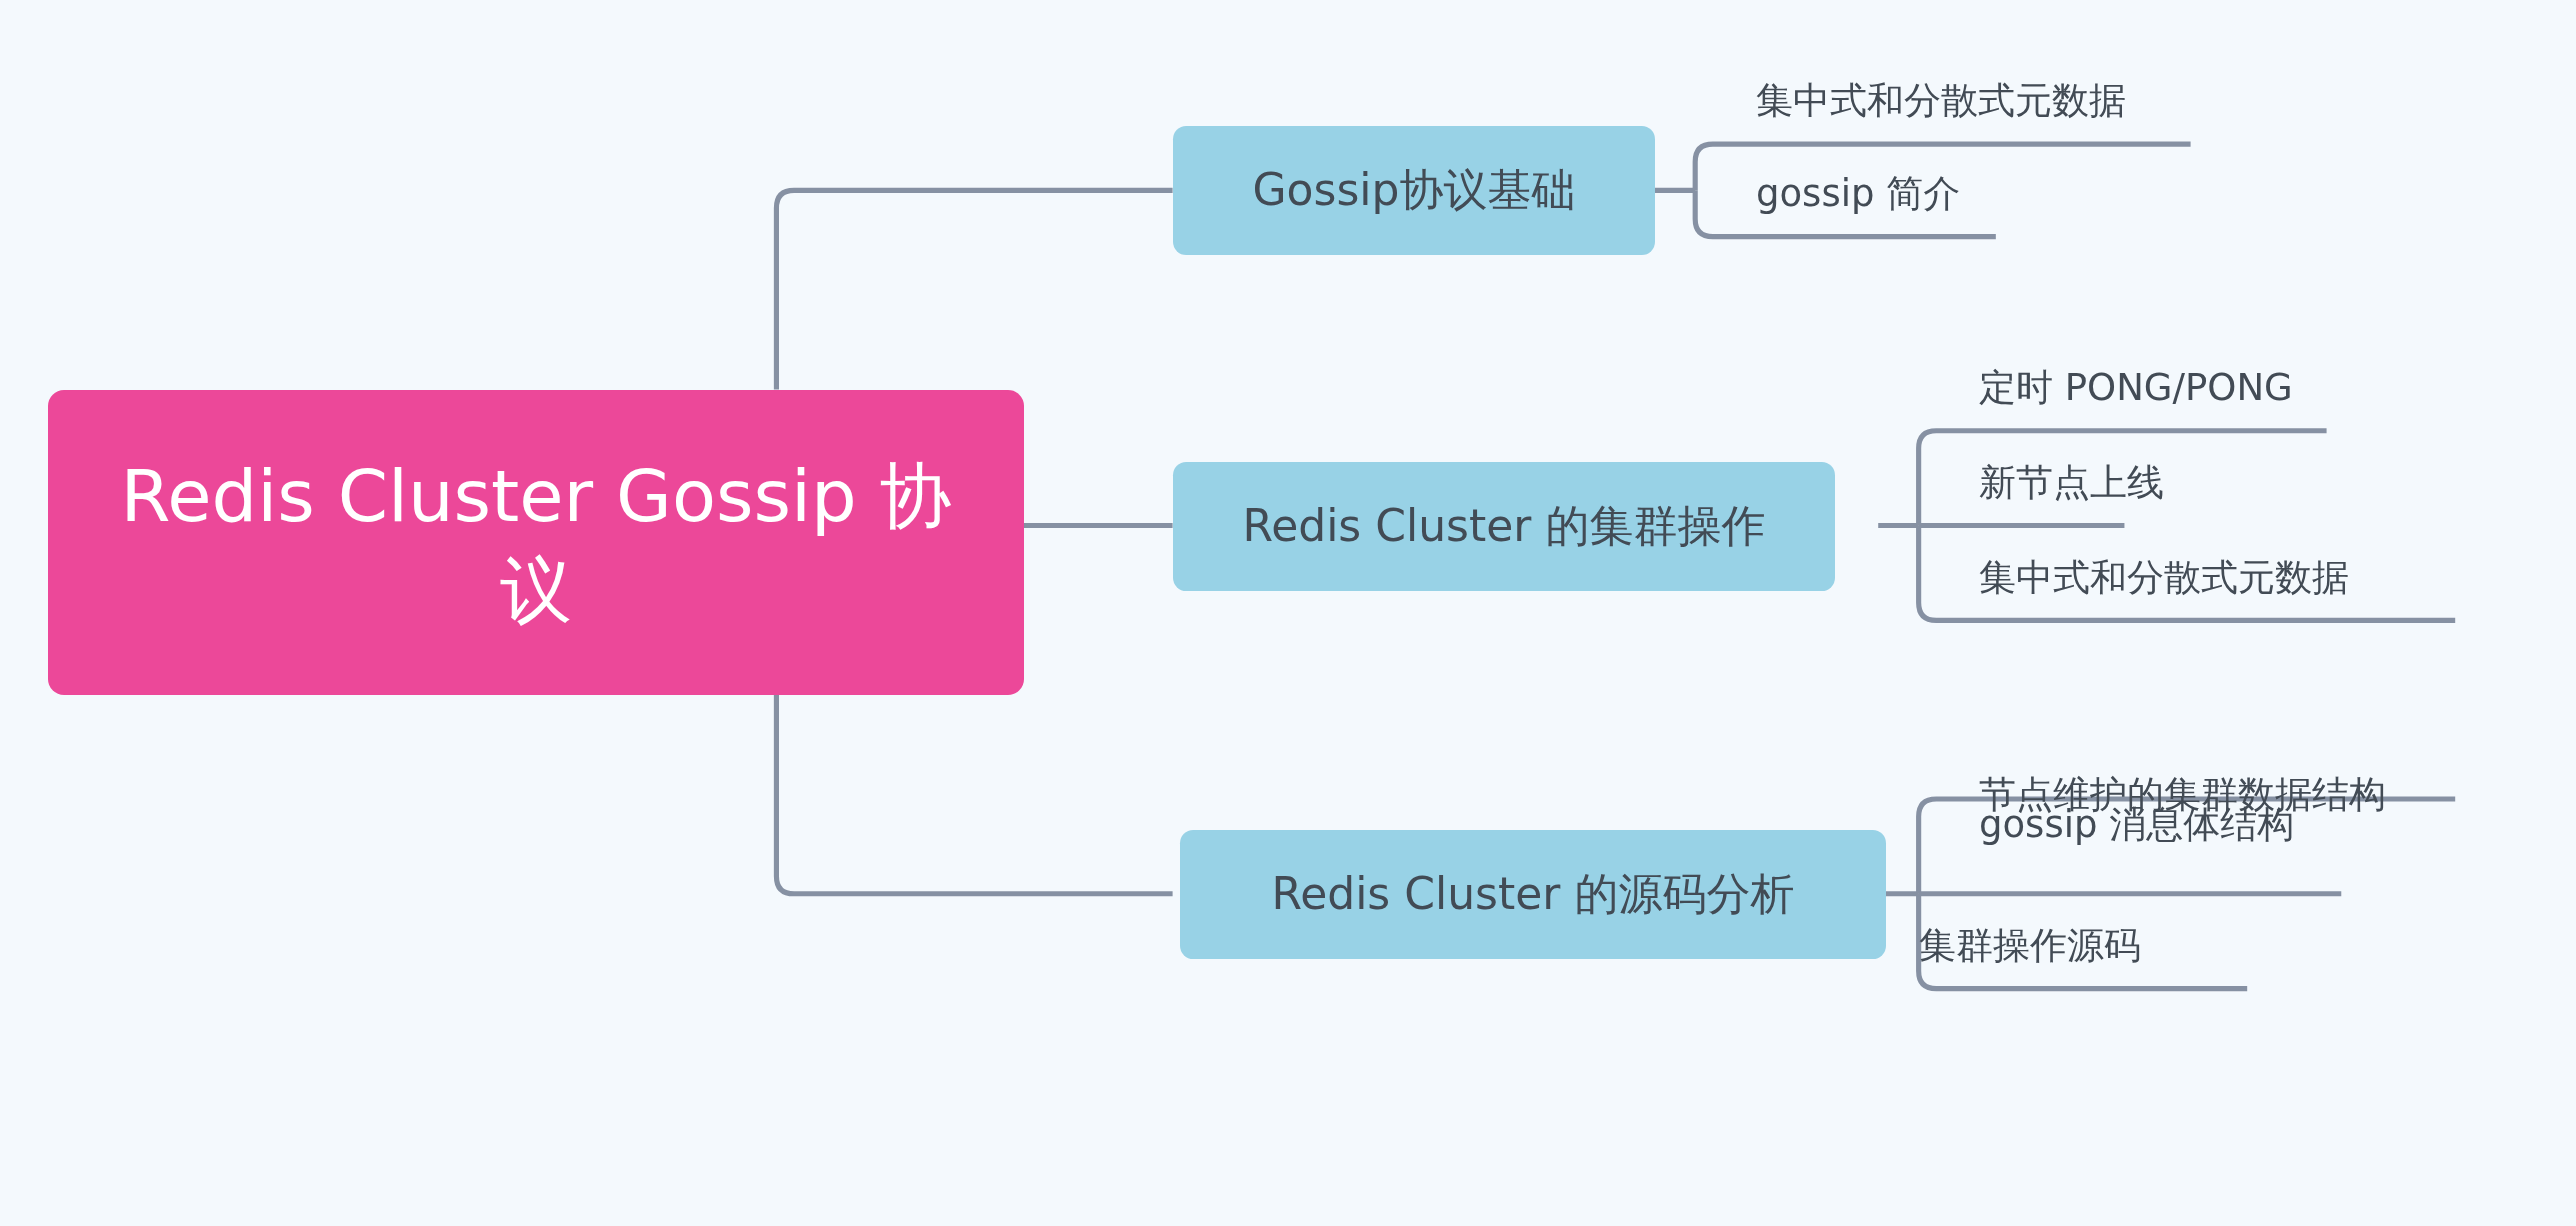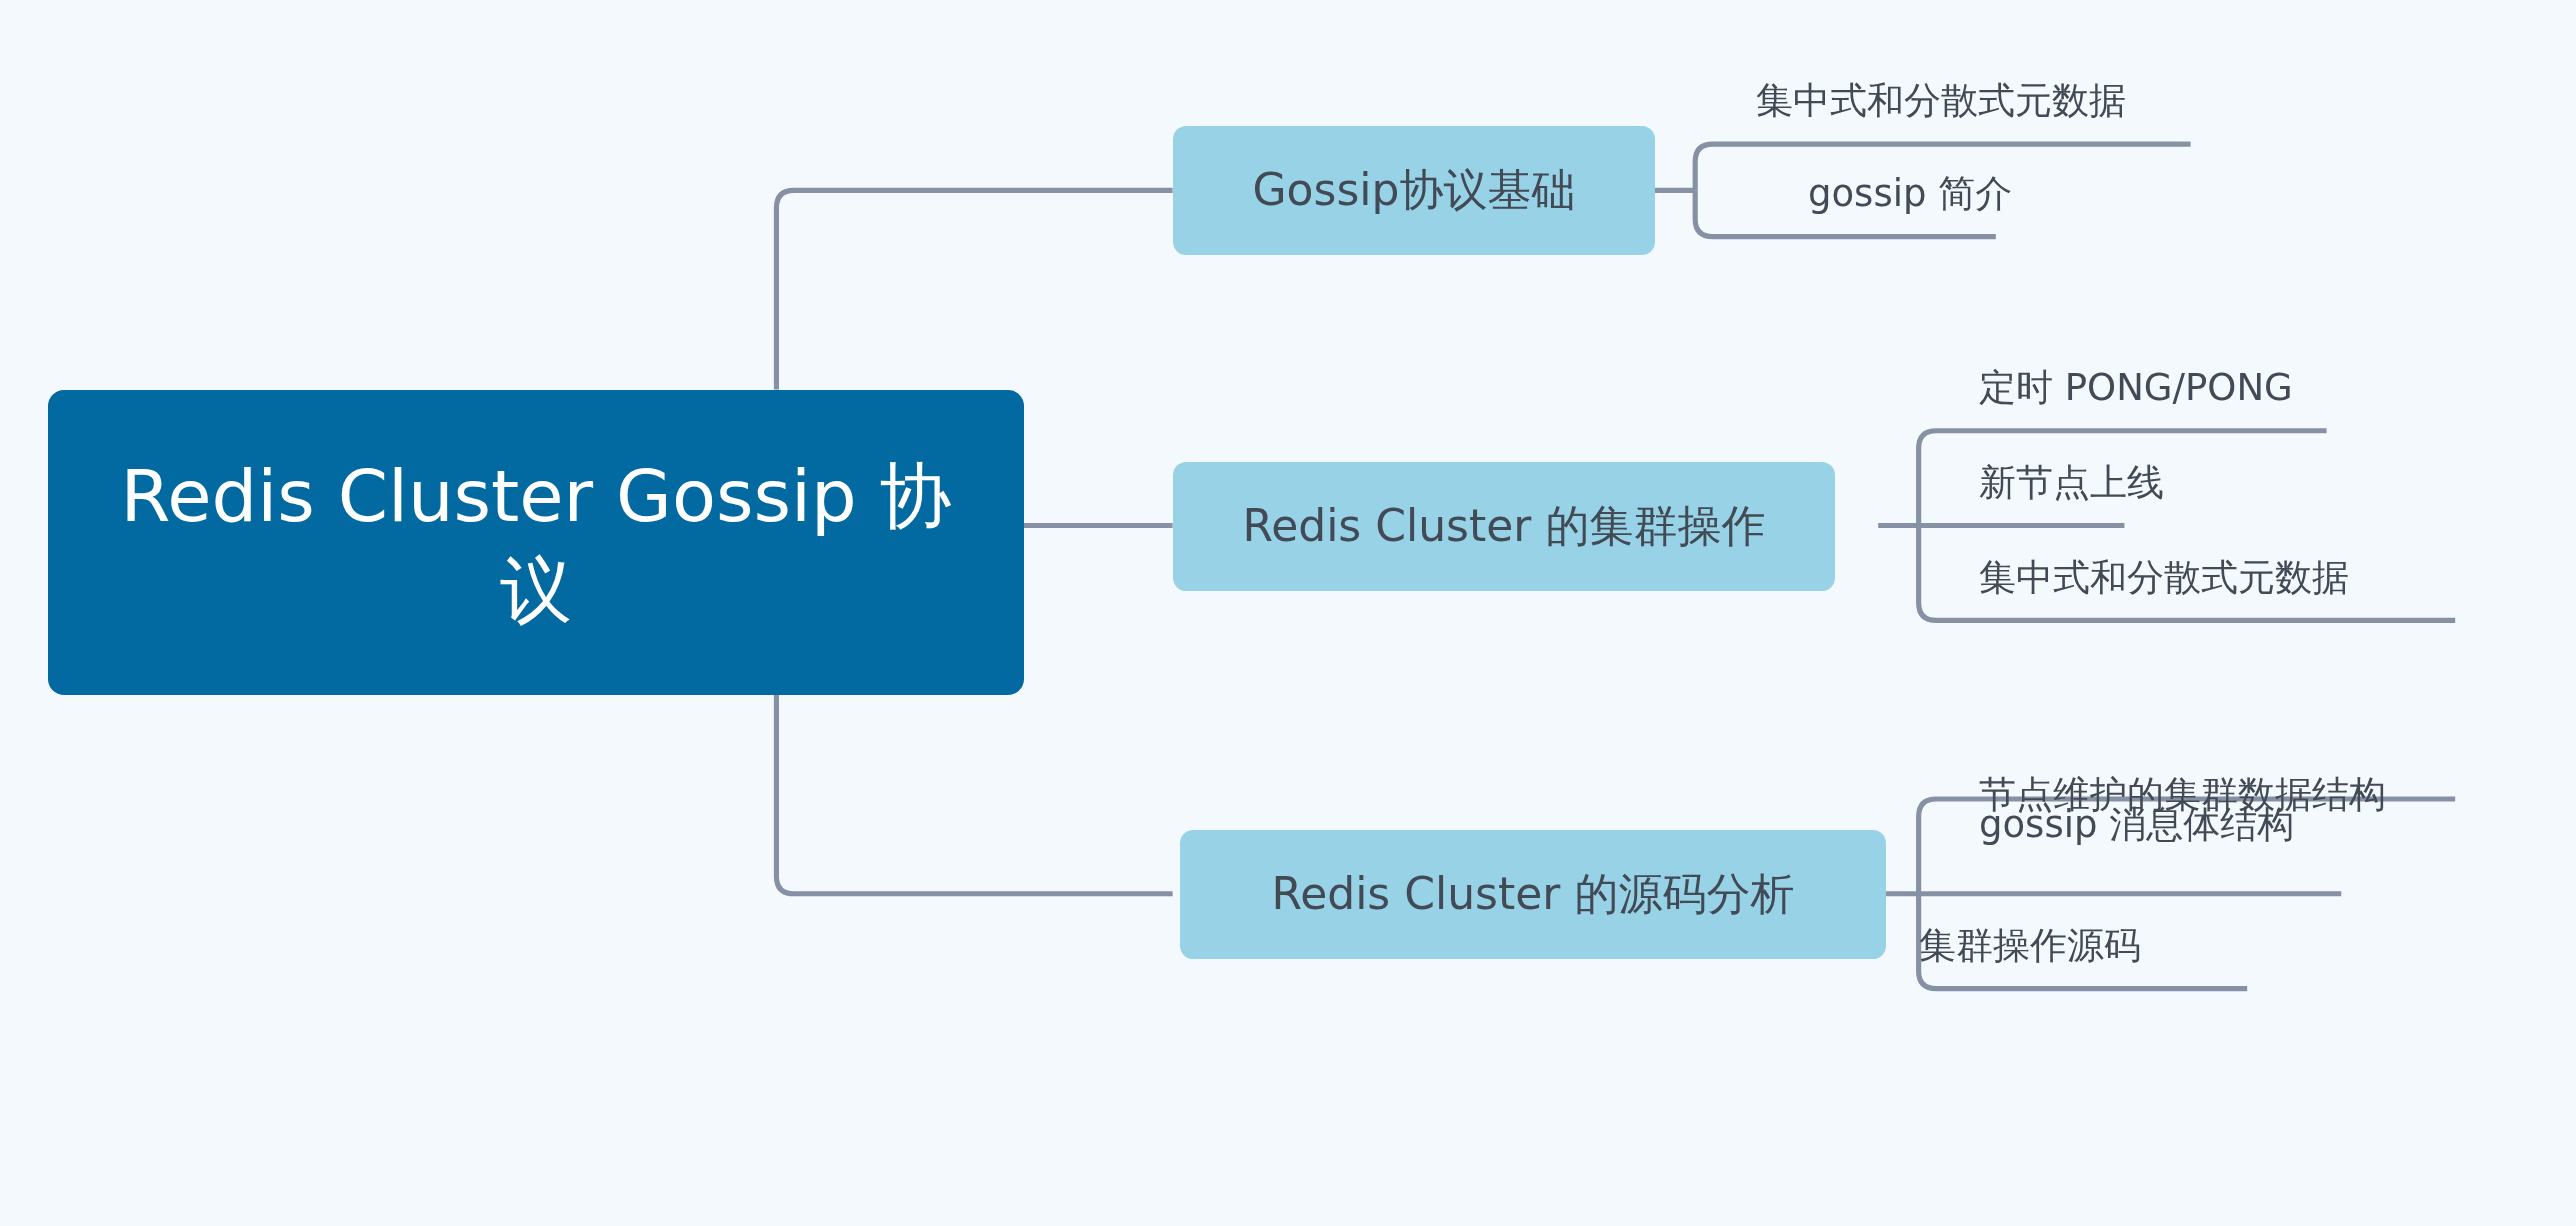--- a/index.html
+++ b/index.html
@@ -7,21 +7,21 @@
     width: 2576px; height: 1226px;
     background: #F4F9FD;
     position: relative;
     overflow: hidden;
     font-family: "DejaVu Sans", "Liberation Sans", sans-serif;
   }
   svg.connectors { position: absolute; left: 0; top: 0; }
   .node { position: absolute; box-sizing: border-box; display: flex; align-items: center; justify-content: center; text-align: center; }
   .root {
     left: 48px; top: 390px; width: 976px; height: 305px;
-    background: #0369a1; border-radius: 16px;
+    background: #ec4899; border-radius: 16px;
     color: #FFFFFF; font-size: 72px; line-height: 94px; padding: 0 44px;
   }
   .branch {
     background: #98D2E6; border-radius: 13.2px;
     color: #424B55; font-size: 44px; height: 129px;
   }
   .leaf {
     position: absolute; color: #424B55; font-size: 37px; white-space: nowrap;
   }
 </style>
@@ -56,21 +56,21 @@
 <div class="node root">
   <span>Redis Cluster Gossip 协议</span>
 </div>
 
 <div class="node branch" style="left:1173px; top:126px; width:482px;">
   <span>Gossip协议基础</span>
 </div>
 <div class="leaf" style="left:1756px; top:76px;">
   <span>集中式和分散式元数据</span>
 </div>
-<div class="leaf" style="left:1808px; top:169px;">
+<div class="leaf" style="left:1756px; top:169px;">
   <span>gossip 简介</span>
 </div>
 
 <div class="node branch" style="left:1173px; top:462px; width:662px;">
   <span>Redis Cluster 的集群操作</span>
 </div>
 <div class="leaf" style="left:1979px; top:363px;">
   <span>定时 PONG/PONG</span>
 </div>
 <div class="leaf" style="left:1979px; top:458px;">

